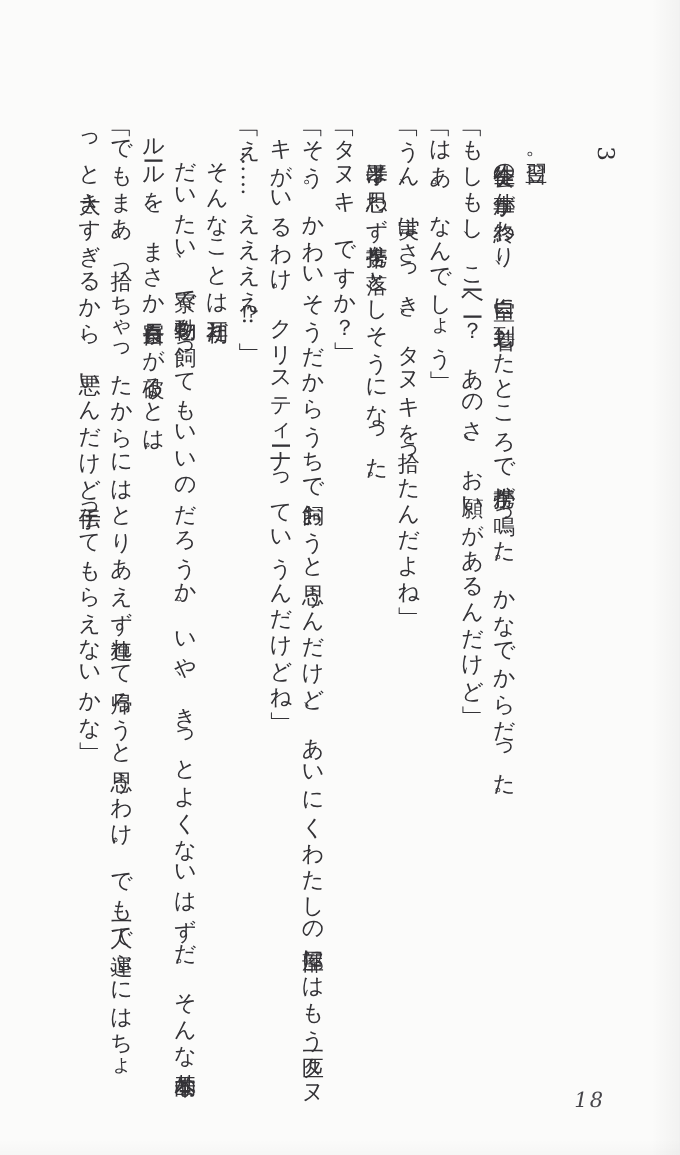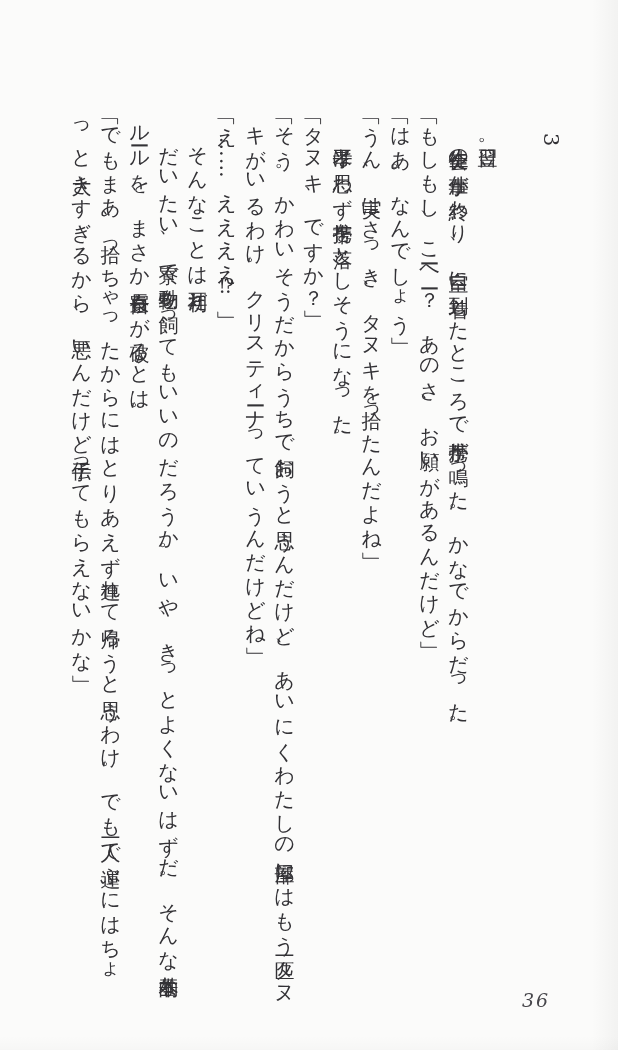--- a/index.html
+++ b/index.html
@@ -74,14 +74,14 @@
 
 <div class="page">
   <div class="edge-shade-right"></div>
   <div class="edge-shade-bottom"></div>
 
   <div class="text-flow">
     <p class="para section-num">3</p>
     <div id="paras" style="display:contents"><p class="para indent">翌日。</p><p class="para indent">生徒会の仕事が終わり、自室に到着したところで携帯が鳴った。かなでからだった。</p><p class="para">「もしもし、こーへー？　あのさ、お願いがあるんだけど」</p><p class="para">「はあ。なんでしょう」</p><p class="para">「うん、実はさっき、タヌキを拾ったんだよね」</p><p class="para indent">孝平は思わず携帯を落としそうになった。</p><p class="para">「タヌキ、ですか？」</p><p class="para">「そう。かわいそうだからうちで飼おうと思うんだけど、あいにくわたしの部屋にはもう一匹タヌキがいるわけ。クリスティーナっていうんだけどね」</p><p class="para">「え……ええええ⁉」</p><p class="para indent">そんなことは初耳だ。</p><p class="para indent">だいたい、寮で動物を飼ってもいいのだろうか。いや、きっとよくないはずだ。そんな基本的なルールを、まさか寮長自らが破るとは。</p><p class="para">「でもまあ、拾っちゃったからにはとりあえず連れて帰ろうと思うわけ。でも一人で運ぶにはちょっと大きすぎるから、悪いんだけど手伝ってもらえないかな」</p></div>
   </div>
 
-  <div class="page-number">36</div>
+  <div class="page-number">18</div>
 </div>
 
 </body></html>

